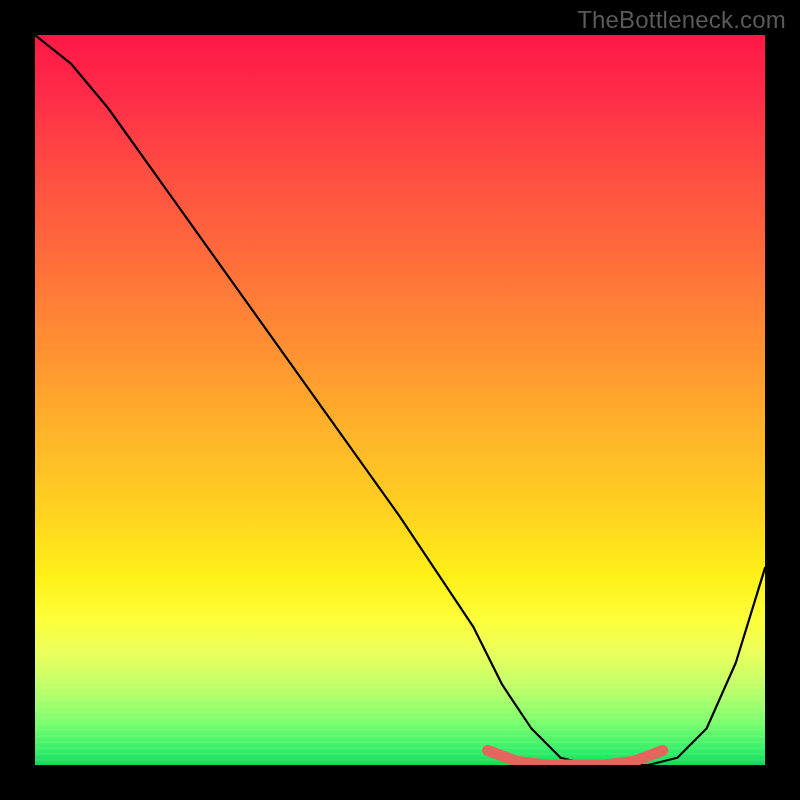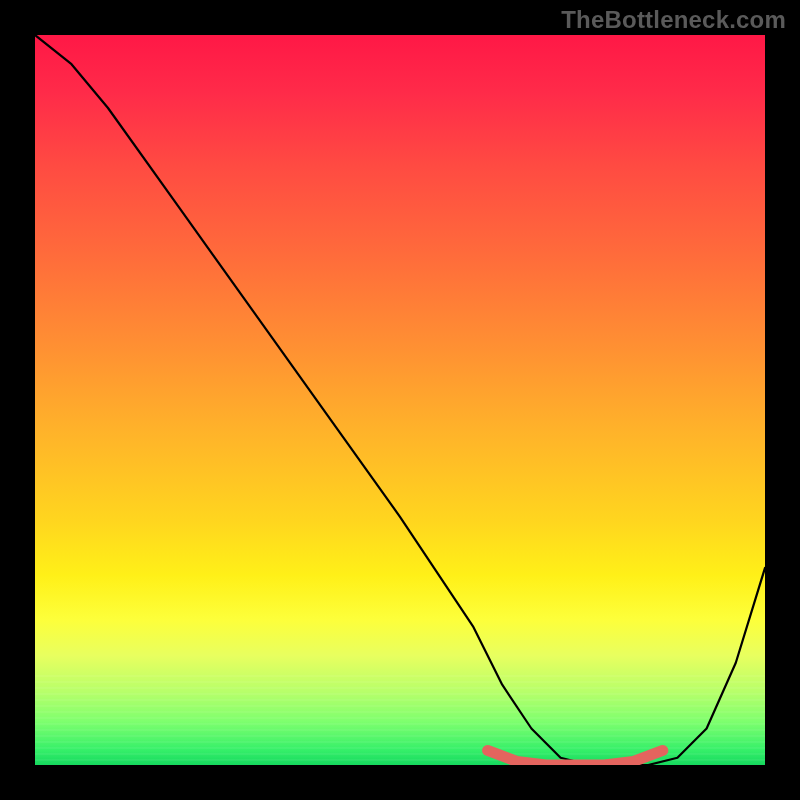--- a/index.html
+++ b/index.html
@@ -16,21 +16,21 @@
     width: 800px;
     height: 800px;
     background: #000;
   }
   .watermark {
     position: absolute;
     top: 6px;
     right: 14px;
     color: #5a5a5a;
     font-size: 24px;
-    font-weight: 700;
+    font-weight: 400;
     letter-spacing: 0.2px;
     user-select: none;
   }
   .plot {
     position: absolute;
     left: 35px;
     top: 35px;
     width: 730px;
     height: 730px;
     overflow: hidden;

